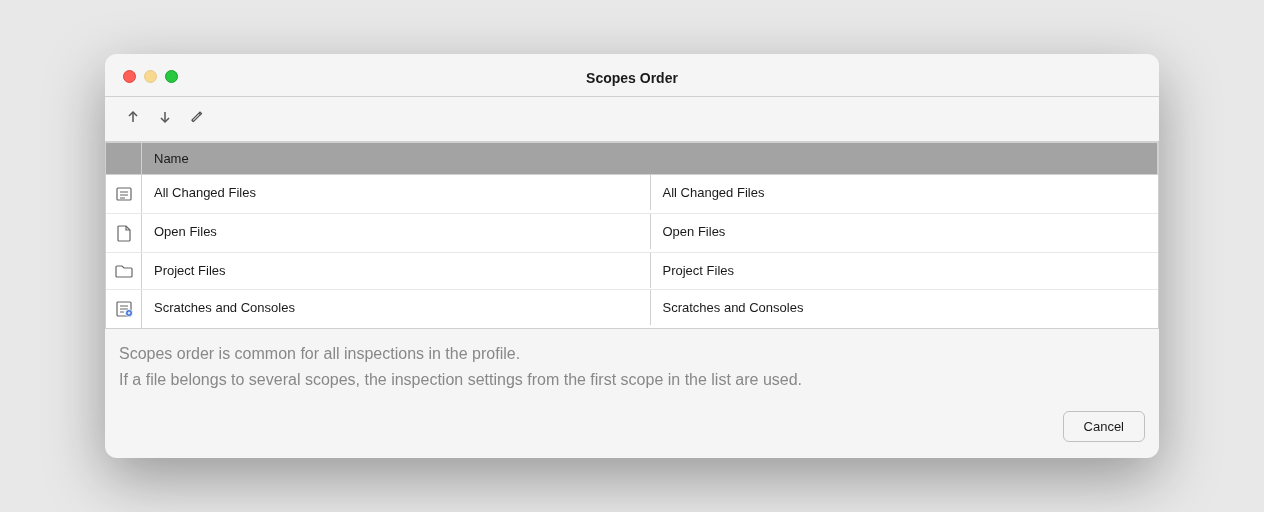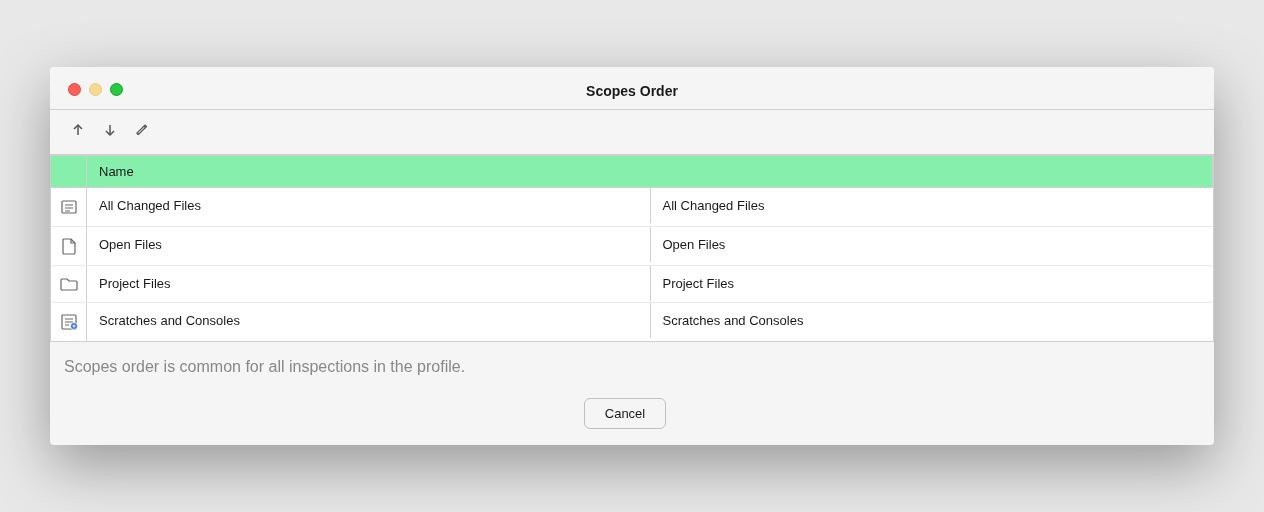--- a/index.html
+++ b/index.html
@@ -12,23 +12,23 @@
       width: 1264px;
       height: 512px;
       background: #e8e8e8;
       display: flex;
       align-items: center;
       justify-content: center;
       font-family: -apple-system, BlinkMacSystemFont, "Helvetica Neue", Arial, sans-serif;
     }
 
     .dialog {
-      width: 1164px;
+      width: 1054px;
       background: #f5f5f5;
-      border-radius: 4px;
+      border-radius: 12px;
       box-shadow: 0 20px 60px rgba(0,0,0,0.35);
       overflow: hidden;
       display: flex;
       flex-direction: column;
     }
 
     .title-bar {
       display: flex;
       align-items: center;
       justify-content: center;
@@ -88,21 +88,21 @@
 
     .table-container {
       border: 1px solid #d0d0d0;
       margin: 0;
       background: #ffffff;
     }
 
     .table-header {
       display: flex;
       border-bottom: 1px solid #d0d0d0;
-      background: #86efac;
+      background: #a3a3a3;
     }
 
     .col-select {
       width: 36px;
       min-width: 36px;
       border-right: 1px solid #d0d0d0;
     }
 
     .col-name {
       flex: 1;
@@ -161,21 +161,21 @@
 
     .info-text {
       padding: 12px 14px 8px 14px;
       font-size: 16px;
       color: #888;
       line-height: 1.6;
     }
 
     .button-row {
       display: flex;
-      justify-content: center;
+      justify-content: flex-end;
       padding: 10px 14px 16px 0;
       gap: 18px;
     }
 
     .btn-cancel {
       padding: 7px 20px;
       font-size: 13px;
       border: 1px solid #c0c0c0;
       border-radius: 6px;
       background: #f5f5f5;
@@ -289,19 +289,20 @@
           <line x1="12.5" y1="13" x2="15.5" y2="13" stroke="white" stroke-width="1.2"></line>
         </svg>
       </div>
       <div class="row-name-cell">Scratches and Consoles</div>
       <div class="row-pattern-cell">Scratches and Consoles</div>
     </div>
   </div>
 
   <div class="info-text">
     <div>Scopes order is common for all inspections in the profile.</div>
+    <div>If a file belongs to several scopes, the inspection settings from the first scope in the list are used.</div>
   </div>
 
   <div class="button-row">
     <button class="btn-cancel">Cancel</button>
   </div>
 
 </div>
 
 </body></html>

